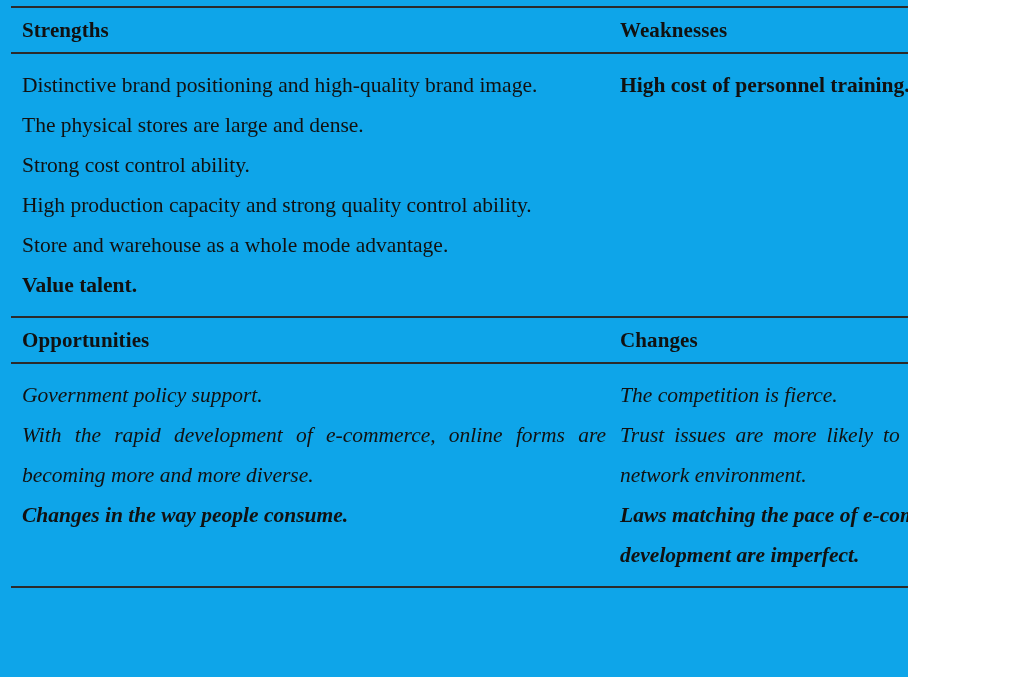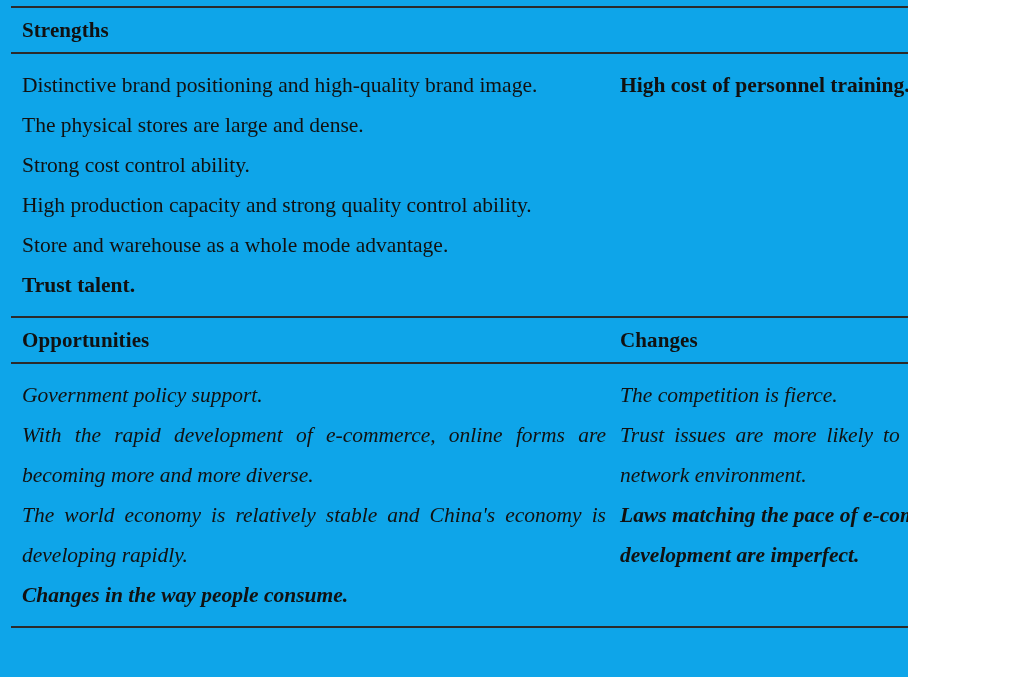--- a/index.html
+++ b/index.html
@@ -113,33 +113,36 @@
 <div class="page">
 
   <div class="swot-table">
 
     <div class="rule rule-top" style="background: rgb(43, 43, 43);"></div>
 
     <div class="band-head">
       <div class="col-left">
         <div class="quad-title">Strengths</div>
       </div>
+      <div class="col-right">
+        <div class="quad-title">Weaknesses</div>
+      </div>
     </div>
 
     <div class="rule rule-head" style="background: rgb(43, 43, 43);"></div>
 
     <div class="band-body">
 
       <div class="col-left cell">
         <p class="item block-justify">Distinctive brand positioning and high-quality brand image.</p>
         <p class="item block-left">The physical stores are large and dense.</p>
         <p class="item block-left">Strong cost control ability.</p>
         <p class="item block-justify">High production capacity and strong quality control ability.</p>
         <p class="item block-left">Store and warehouse as a whole mode advantage.</p>
-        <p class="item block-left">Trust talent.</p>
+        <p class="item block-left">Value talent.</p>
       </div>
 
       <div class="col-right cell">
         <p class="item block-left">High cost of personnel training.</p>
       </div>
 
     </div>
 
     <div class="rule rule-mid" style="background: rgb(43, 43, 43);"></div>
 
@@ -152,21 +155,20 @@
       </div>
     </div>
 
     <div class="rule rule-head" style="background: rgb(43, 43, 43);"></div>
 
     <div class="band-body italic">
 
       <div class="col-left cell">
         <p class="item block-left">Government policy support.</p>
         <p class="item block-justify">With the rapid development of e-commerce, online forms are becoming more and more diverse.</p>
-        <p class="item block-justify">The world economy is relatively stable and China's economy is developing rapidly.</p>
         <p class="item block-left">Changes in the way people consume.</p>
       </div>
 
       <div class="col-right cell">
         <p class="item block-left">The competition is fierce.</p>
         <p class="item block-justify">Trust issues are more likely to arise in a network environment.</p>
         <p class="item block-justify">Laws matching the pace of e-commerce development are imperfect.</p>
       </div>
 
     </div>

